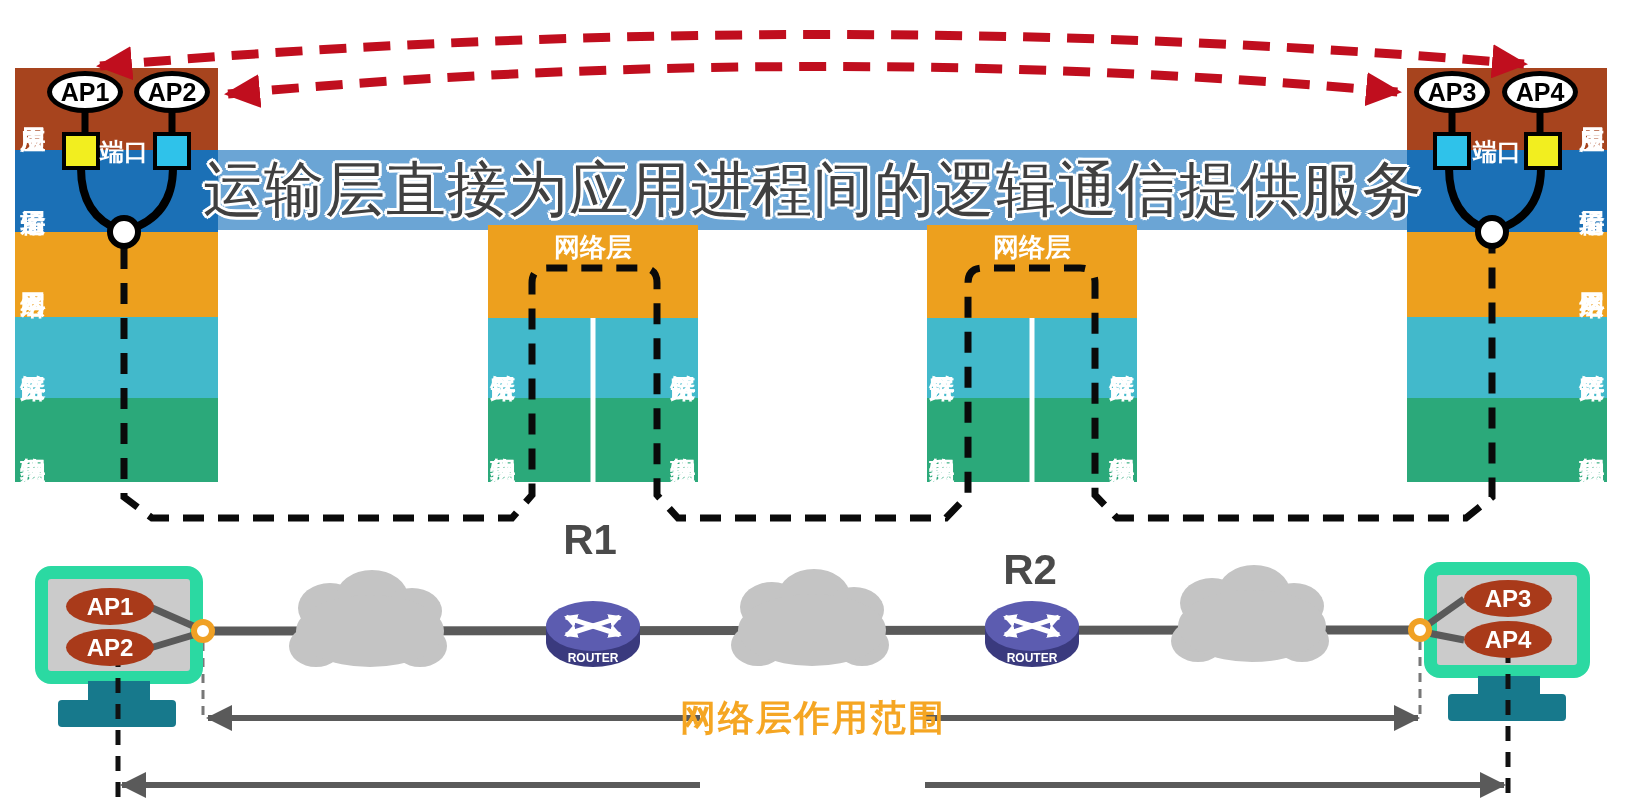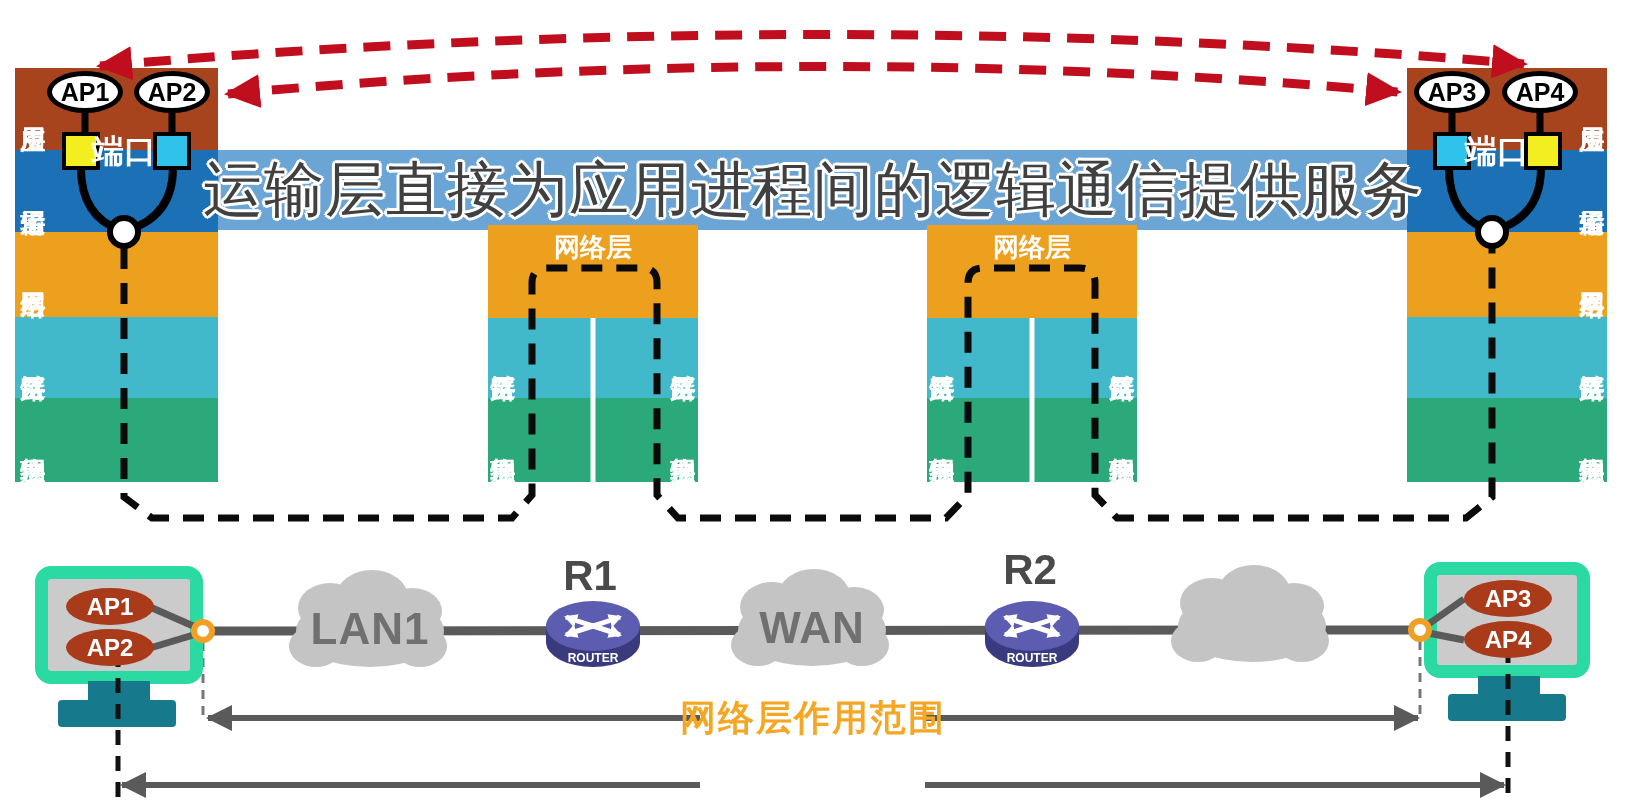--- a/index.html
+++ b/index.html
@@ -10,21 +10,21 @@
   .vlabel{writing-mode:vertical-rl;text-orientation:upright;color:#fff;font-weight:bold;
           font-size:25px;line-height:1;letter-spacing:1px;}
   .hlabel{color:#fff;font-weight:bold;font-size:26px;}
   .banner-text{font-size:60px;font-weight:normal;color:#404040;letter-spacing:1px;
     text-shadow:-2px -2px 0 #fff,2px -2px 0 #fff,-2px 2px 0 #fff,2px 2px 0 #fff,
                  0 3px 0 #fff,0 -3px 0 #fff,3px 0 0 #fff,-3px 0 0 #fff;}
   .ap-oval{position:absolute;width:76px;height:42px;background:#fff;border:5px solid #000;
            border-radius:50%;box-sizing:border-box;display:flex;align-items:center;justify-content:center;
            font-weight:bold;font-size:25px;color:#000;}
   .port-square{position:absolute;width:38px;height:38px;border:4px solid #000;box-sizing:border-box;}
-  .port-label{color:#fff;font-weight:bold;font-size:32px;}
+  .port-label{color:#fff;font-weight:bold;font-size:24px;}
   .mini-oval{position:absolute;width:88px;height:37px;background:#A93A1A;border-radius:50%;
              display:flex;align-items:center;justify-content:center;color:#fff;font-weight:bold;font-size:24px;}
   .monitor{position:absolute;border:13px solid #2BD9A2;border-radius:16px;background:#CBCBCB;box-sizing:border-box;}
   .stand{position:absolute;background:#17798C;}
   .cloud-label{font-size:44px;font-weight:bold;color:#707070;letter-spacing:1px;}
   .r-label{font-size:42px;font-weight:bold;color:#4A4A4A;}
   .scope-label{font-size:36px;font-weight:bold;letter-spacing:2px;}
   svg{position:absolute;left:0;top:0;}
 </style>
 </head>
@@ -198,21 +198,19 @@
   <div class="ctr port-label" style="left:124px;top:152px;">端口</div>
   <div class="port-square" style="left:1433px;top:132px;background:#2FC2EA;"></div>
   <div class="port-square" style="left:1524px;top:132px;background:#F2EE1F;"></div>
   <div class="ctr port-label" style="left:1497px;top:152px;">端口</div>
 
   <div class="mini-oval" style="left:66px;top:588px;">AP1</div>
   <div class="mini-oval" style="left:66px;top:629px;">AP2</div>
   <div class="mini-oval" style="left:1464px;top:580px;">AP3</div>
   <div class="mini-oval" style="left:1464px;top:621px;">AP4</div>
 
-  <div class="ctr cloud-label" style="left:370px;top:629px;">LAN1</div>
-  <div class="ctr cloud-label" style="left:812px;top:628px;">WAN</div>
-
-  <div class="ctr r-label" style="left:590px;top:576px;">R1</div>
+
+  <div class="ctr r-label" style="left:590px;top:540px;">R1</div>
   <div class="ctr r-label" style="left:1030px;top:570px;">R2</div>
 
   <div class="ctr scope-label" style="left:813px;top:718px;color:#F5A623;">网络层作用范围</div>
 
 </div>
 
 </body></html>

